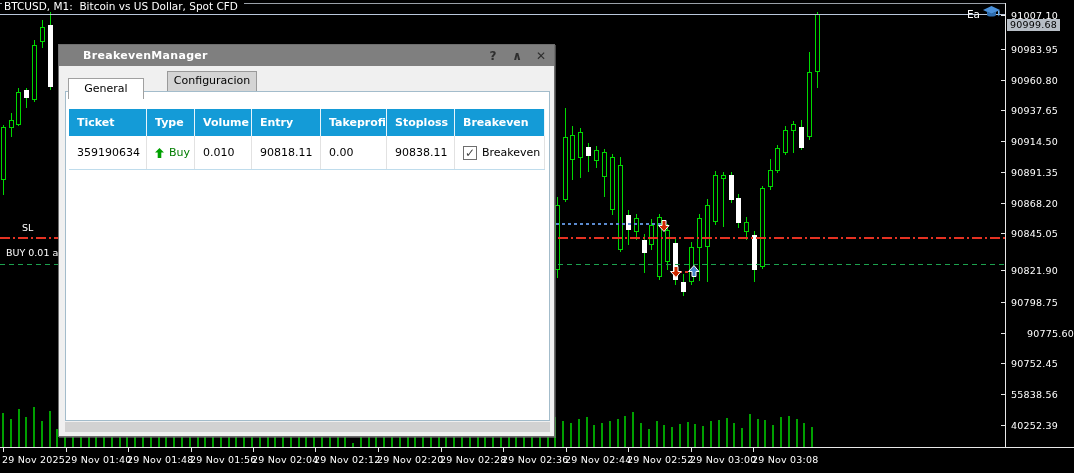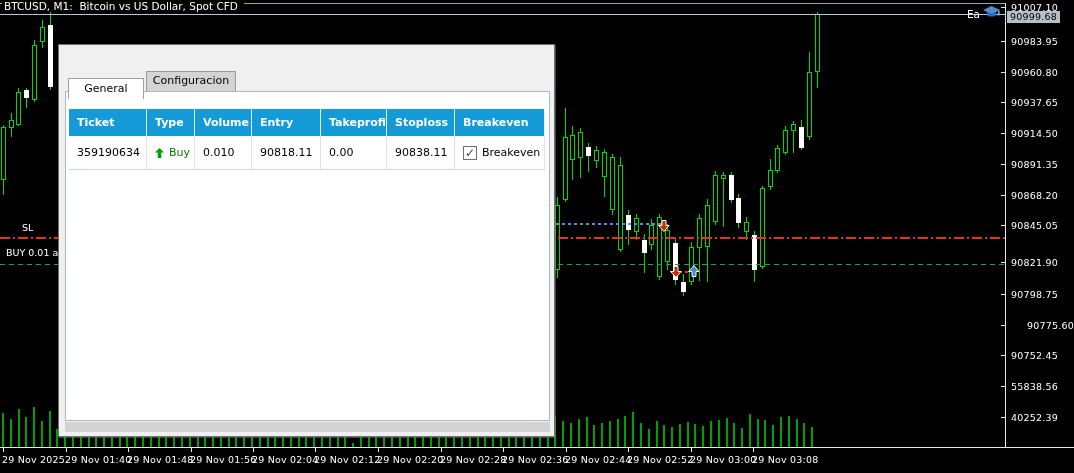--- a/index.html
+++ b/index.html
@@ -10,21 +10,21 @@
   }
   .abs{position:absolute;}
   
   .frame-top{left:0;top:3px;width:1005px;height:1px;background:#9aa0a8;}
   .frame-right{left:1005px;top:3px;width:1px;height:445px;background:#e8e8e8;}
   .frame-bottom{left:0;top:447px;width:1074px;height:1px;background:#e8e8e8;}
   .chart-title{left:2px;top:0;height:12px;line-height:12px;padding:0 6px 0 2px;
     background:#000;color:#fff;font-size:10.5px;white-space:pre;z-index:3;}
   .ea-badge{right:74px;top:6px;color:#fff;font-size:10.5px;z-index:3;display:flex;align-items:center;gap:3px;}
   
-  .price-axis{left:1006px;top:3px;width:68px;height:447px;color:#fff;font-size:9.5px;z-index:2;text-align:right;}
+  .price-axis{left:1006px;top:11px;width:68px;height:447px;color:#fff;font-size:9.5px;z-index:2;text-align:right;}
   .pa-label{position:absolute;left:5px;transform:translateY(-50%);white-space:nowrap;letter-spacing:.2px;}
   .pa-tick{position:absolute;left:-5px;width:4px;height:1px;background:#e8e8e8;}
   .pa-badge{position:absolute;left:1px;transform:translateY(-50%);background:#b7bec6;color:#000;
     padding:0 3px;line-height:12px;white-space:nowrap;letter-spacing:.2px;}
   
   .time-axis{left:0;top:448px;width:928px;height:25px;color:#fff;font-size:9.5px;z-index:2;}
   .ta-label{position:absolute;top:6px;white-space:nowrap;letter-spacing:.2px;}
   .ta-tick{position:absolute;top:-1px;width:1px;height:5px;background:#e8e8e8;}
   
   .plot{left:0;top:0;width:1005px;height:447px;z-index:1;}
@@ -41,21 +41,21 @@
     box-shadow:1px 1px 0 rgba(120,120,120,.6);font-size:11px;color:#000;}
   .dlg-titlebar{position:absolute;left:0;top:0;right:0;height:21px;background:#7f7f7f;
     display:flex;align-items:center;}
   .dlg-title{color:#fff;font-weight:bold;font-size:11px;margin-left:24px;letter-spacing:.3px;}
   .dlg-btns{position:absolute;right:6px;top:0;height:21px;display:flex;align-items:center;gap:10px;}
   .dlg-btn{color:#2e2e2e;font-size:12px;font-weight:bold;width:14px;text-align:center;cursor:default;}
   .tabstrip{position:absolute;left:0;top:21px;right:0;height:25px;}
   .tab{position:absolute;top:12px;height:21px;line-height:20px;text-align:center;
     box-sizing:border-box;font-size:11px;}
   .tab-active{left:9px;width:76px;background:#fff;border:1px solid #a0a0a0;border-bottom:none;z-index:2;}
-  .tab-idle{left:87px;width:90px;background:#d4d4d4;border:1px solid #9a9a9a;top:5px;height:31px;line-height:18px;}
+  .tab-idle{left:108px;width:90px;background:#d4d4d4;border:1px solid #9a9a9a;top:5px;height:31px;line-height:18px;}
   .page{position:absolute;left:6px;top:46px;width:485px;height:330px;background:#fff;
     border:1px solid #a3bccb;box-sizing:border-box;}
   .dlg-bottomband{position:absolute;left:6px;top:377px;width:485px;height:10px;background:#d2d2d2;}
   .tbl{position:absolute;left:3px;top:17px;width:476px;}
   .tbl-head{display:flex;height:27px;background:#149bd7;}
   .th{box-sizing:border-box;color:#fff;font-weight:bold;line-height:27px;padding-left:8px;
     border-right:1px solid #e8f4fb;overflow:hidden;white-space:nowrap;}
   .tbl-row{display:flex;height:33px;background:#fff;border-bottom:1px solid #bfdcec;}
   .td{box-sizing:border-box;line-height:32px;padding-left:8px;border-right:1px solid #e2e2e2;
     overflow:hidden;white-space:nowrap;display:flex;align-items:center;gap:5px;}
@@ -346,20 +346,28 @@
       <div class="ta-label" style="left: 565px;">29 Nov 02:44</div>
       <div class="ta-tick" style="left: 628px;"></div>
       <div class="ta-label" style="left: 627px;">29 Nov 02:52</div>
       <div class="ta-tick" style="left: 691px;"></div>
       <div class="ta-label" style="left: 690px;">29 Nov 03:00</div>
       <div class="ta-tick" style="left: 753px;"></div>
       <div class="ta-label" style="left: 752px;">29 Nov 03:08</div>
     </div>
 
   <div class="abs dialog">
+    <div class="dlg-titlebar">
+      <span class="dlg-title">BreakevenManager</span>
+      <span class="dlg-btns">
+        <span class="dlg-btn">?</span>
+        <span class="dlg-btn">∧</span>
+        <span class="dlg-btn">✕</span>
+      </span>
+    </div>
 
     <div class="tabstrip">
       <div class="tab tab-active">General</div>
       <div class="tab tab-idle">Configuracion</div>
     </div>
 
     <div class="page">
       <div class="tbl">
         <div class="tbl-head" id="tbl-head">
             <div class="th" style="width: 78px;">Ticket</div>

